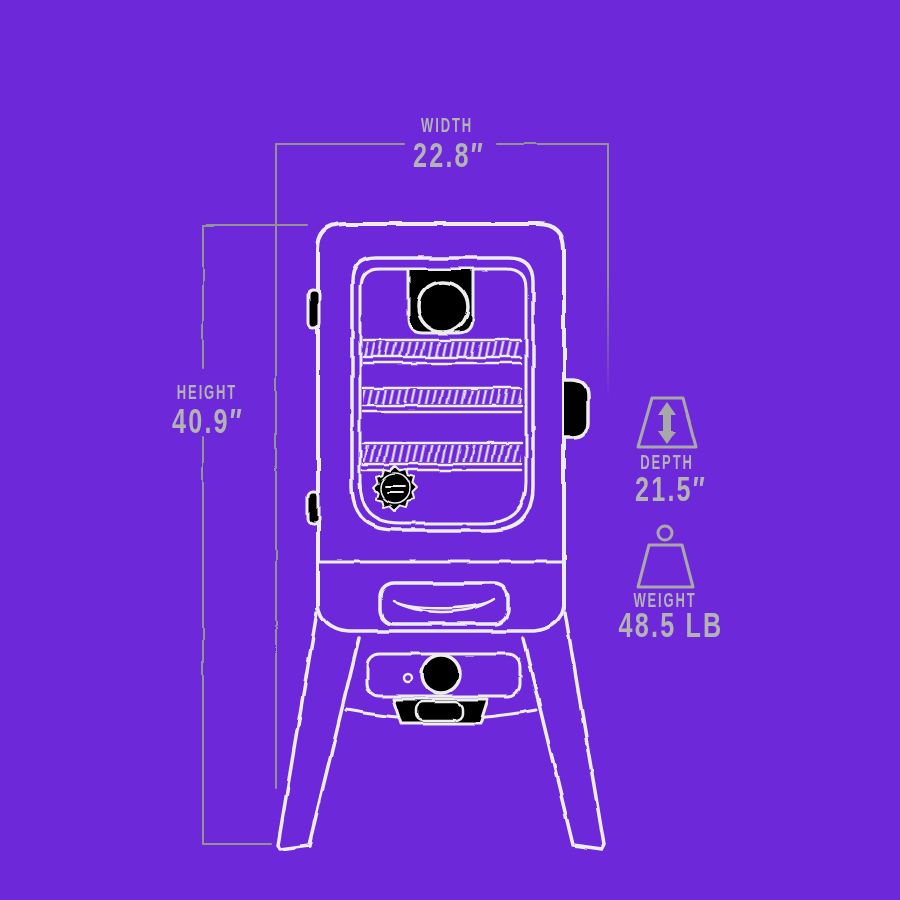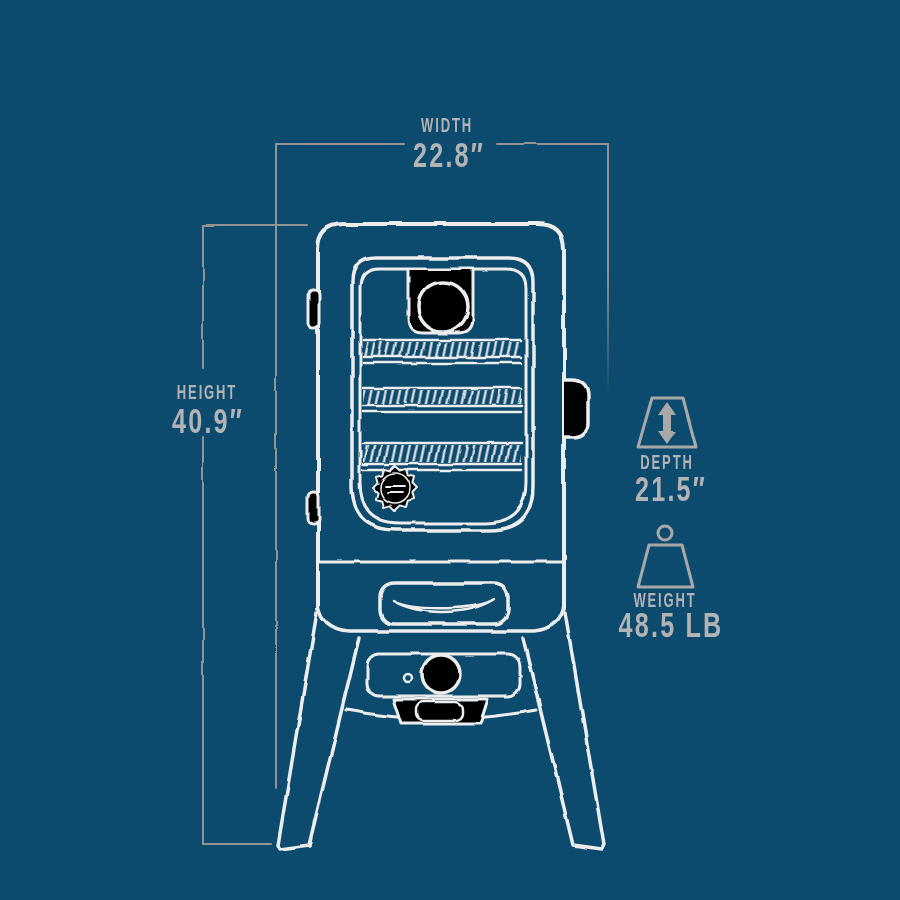--- a/index.html
+++ b/index.html
@@ -1,16 +1,16 @@
 <!DOCTYPE html>
 <html><head>
 <meta charset="utf-8">
 <style>
   html,body{margin:0;padding:0;background:#000;}
-  .stage{position:relative;width:900px;height:900px;background:#0c4a6e;overflow:hidden;
+  .stage{position:relative;width:900px;height:900px;background:#6d28d9;overflow:hidden;
          font-family:"Liberation Sans",sans-serif;}
   .stage svg{position:absolute;left:0;top:0;}
   .dim-label{position:absolute;color:#b3b3b3;font-weight:bold;white-space:nowrap;
              transform:translate(-50%,-50%) scaleX(0.62);letter-spacing:3px;
              font-family:"Liberation Sans",sans-serif;}
   .dim-label.small{font-size:21px;}
   .dim-label.big{font-size:35px;transform:translate(-50%,-50%) scaleX(0.72);letter-spacing:3px;}
 </style>
 </head>
 <body>

